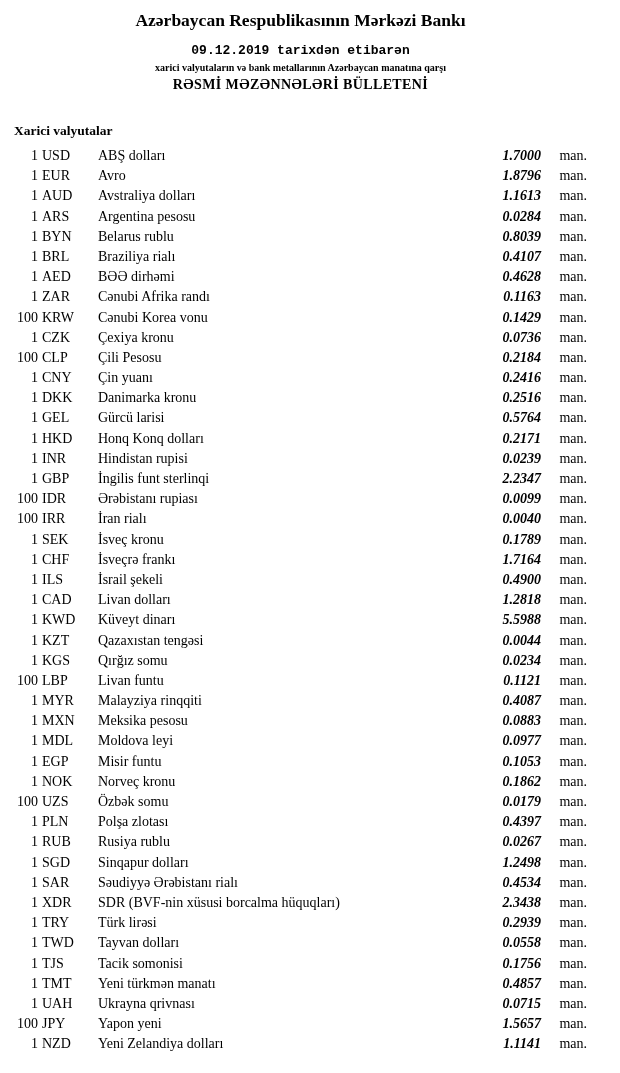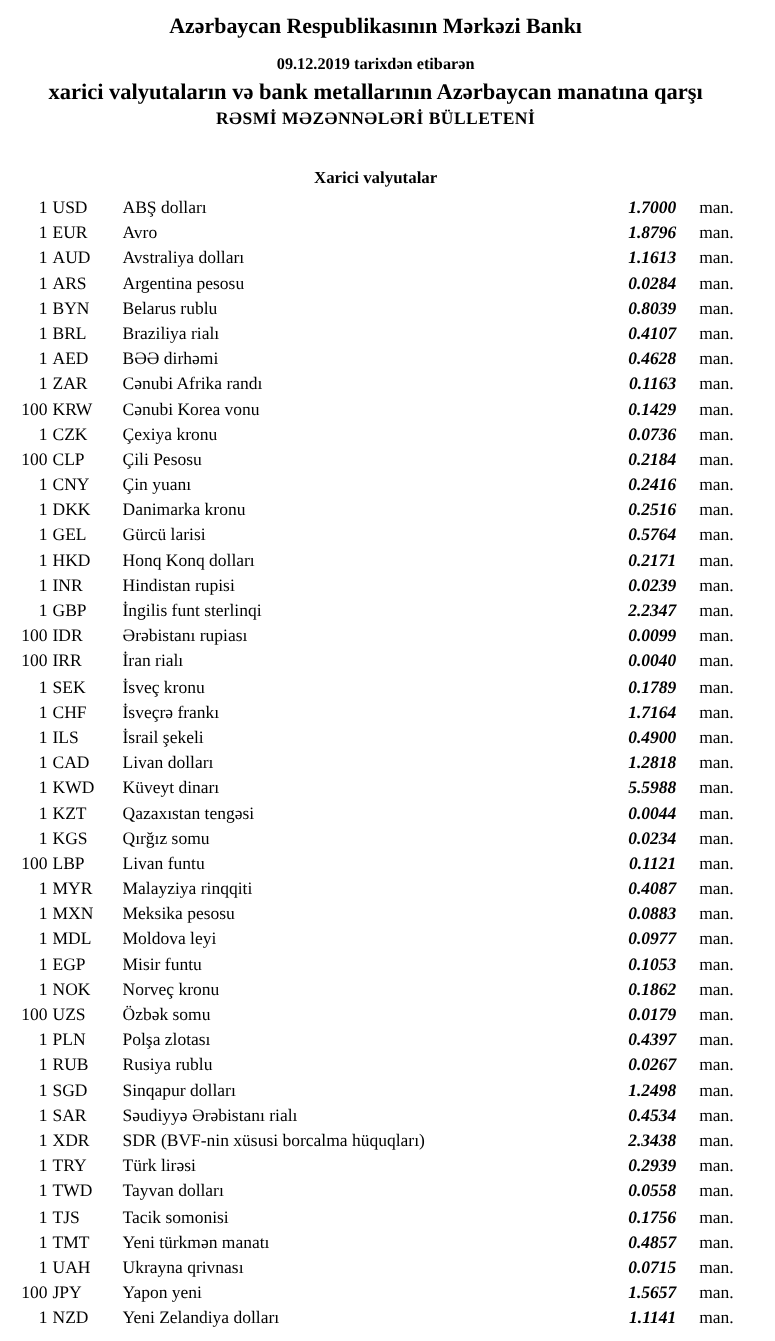--- a/index.html
+++ b/index.html
@@ -16,25 +16,24 @@
     padding: 8px 33px 12px 14px;
     background: #ffffff;
     overflow: hidden;
   }
   .header { text-align: center; font-weight: bold; }
   .title {
     font-size: 17.5px;
     margin: 2px 0 12px 0;
     font-weight: bold;
   }
-  .date-line { font-size: 13px; margin: 0 0 4px 0; }
-  .subtitle  { font-size: 18px; margin: 0 0 4px 0; }
+  .date-line { font-size: 13px; margin: 0 0 4px 0; font-family: Liberation Mono, monospace; }
+  .subtitle  { font-size: 10px; margin: 0 0 4px 0; }
   .bulletin  { font-size: 14px; margin: 0; letter-spacing: 0.4px; font-family: Liberation Serif, serif; }
   .section-title {
-    text-align: center;
     font-weight: bold;
     font-size: 13.5px;
     margin: 30px 0 7px 0;
   }
   .table { width: 100%; }
   .row {
     display: flex;
     align-items: baseline;
     height: 20.2px;
     font-size: 14px;

